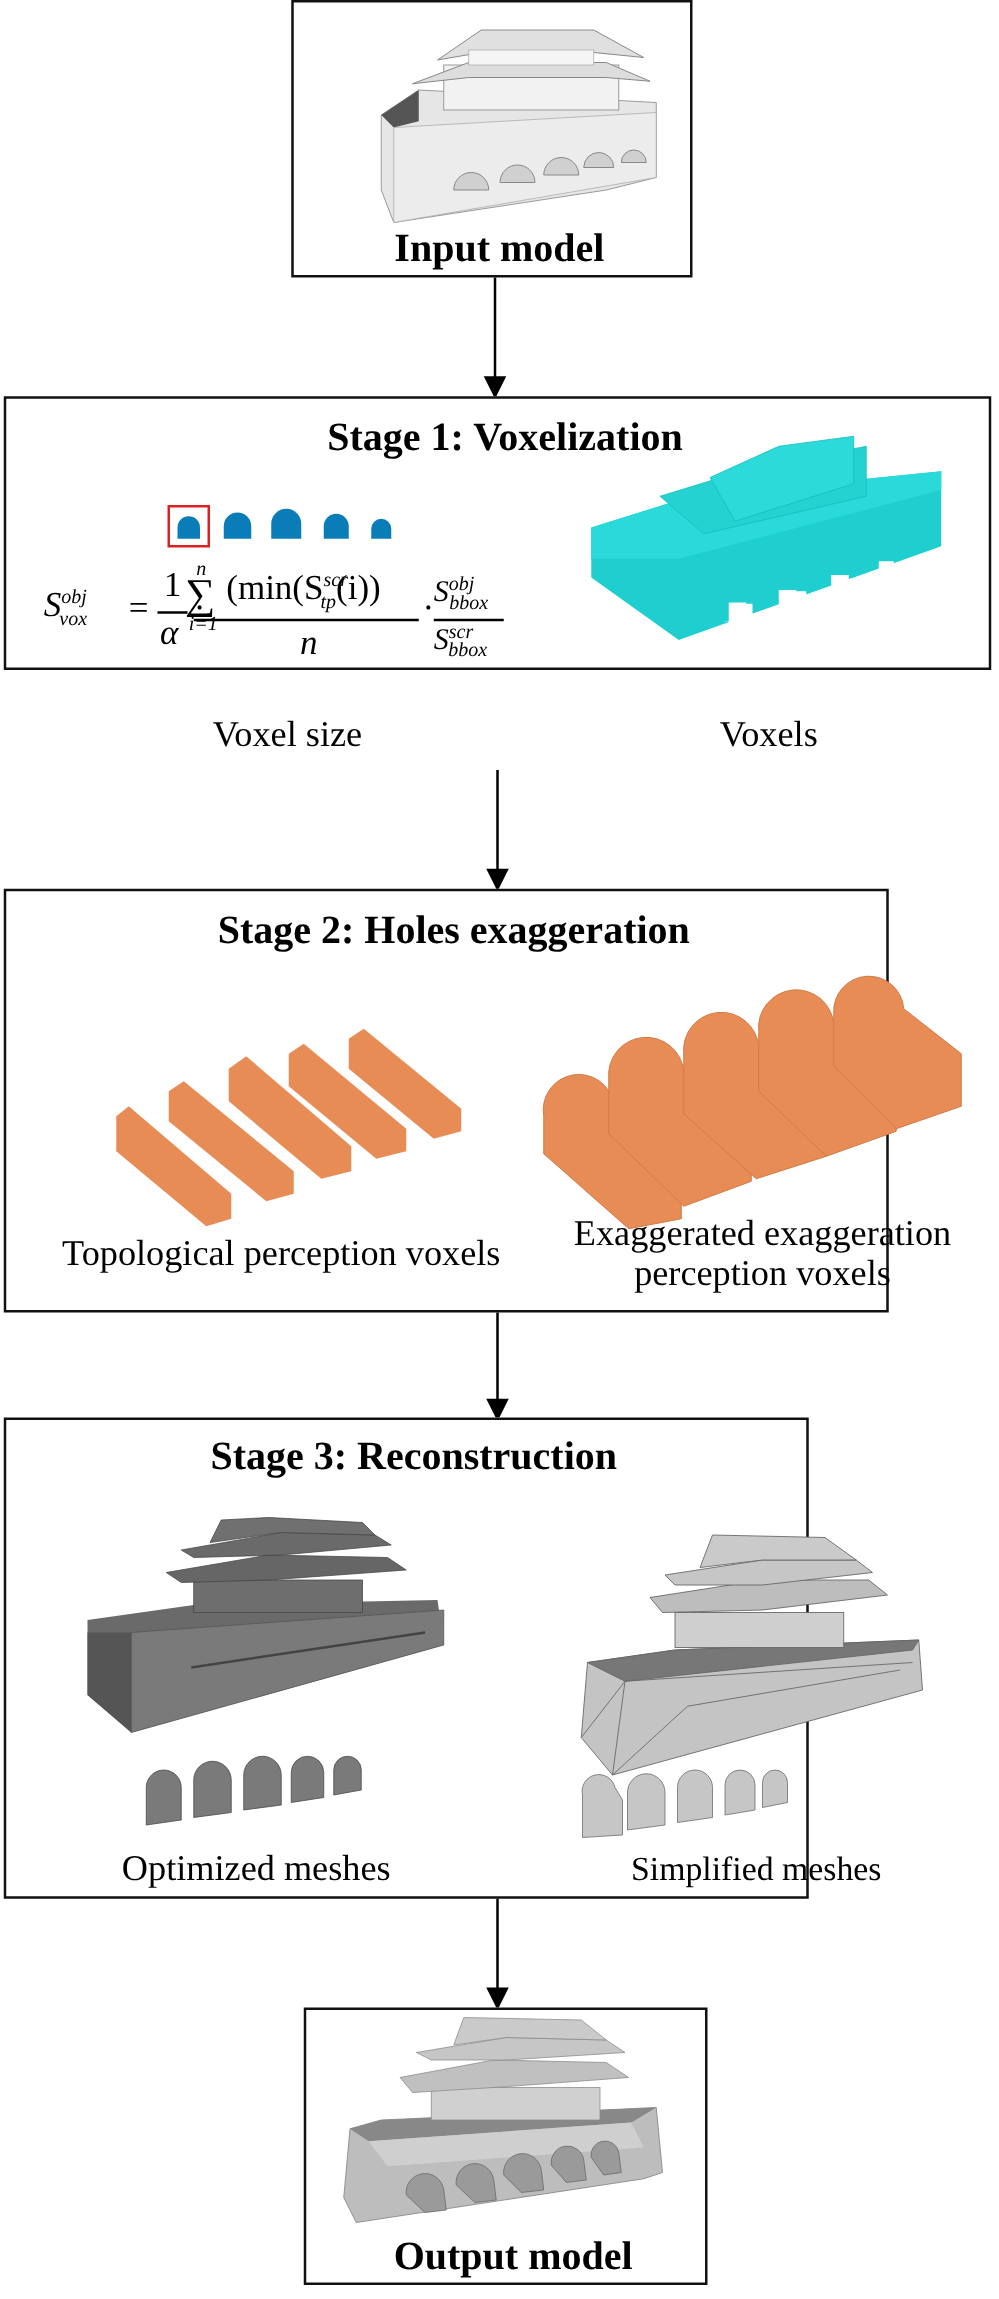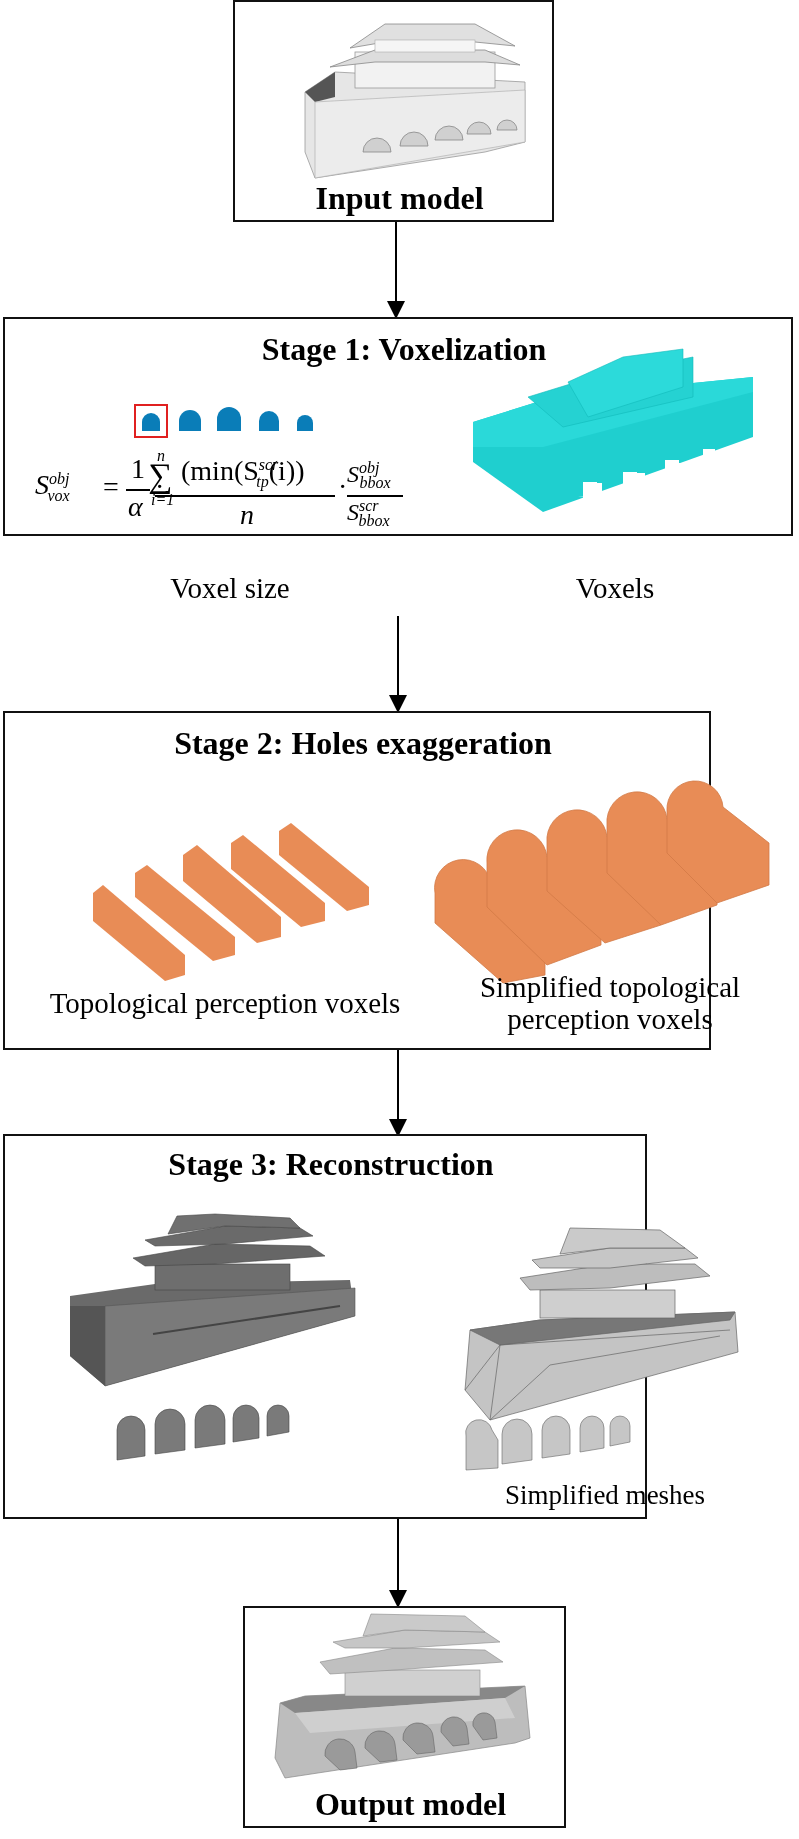--- a/index.html
+++ b/index.html
@@ -110,21 +110,21 @@
   <svg width="340" height="180" style="left:430px; top:90px;">
     <g fill="#e88c56" stroke="#d27a46" stroke-width="0.8">
       <path d="M0,90 a28,28 0 0 1 56,-10 L110,130 L110,172 L68,180 L0,120 z"></path>
       <path d="M52,60 a30,30 0 0 1 60,-6 L166,100 L166,142 L112,162 L52,104 z"></path>
       <path d="M112,40 a30,30 0 0 1 60,-6 L226,80 L226,122 L170,140 L112,88 z"></path>
       <path d="M172,22 a30,30 0 0 1 60,-6 L282,60 L282,102 L226,122 L172,70 z"></path>
       <path d="M232,8 a28,28 0 0 1 56,-4 L334,40 L334,82 L282,100 L232,50 z"></path>
     </g>
   </svg>
   <div class="cap" style="left:420px; width:370px; top:258px;">
-    <div>Simplified topological</div>
+    <div>Exaggerated exaggeration</div>
     <div>perception voxels</div>
   </div>
 </div>
 
 <div class="arrow" style="left:397px; top:1050px; height:85px;"></div>
 
 <div class="box" style="left:3px; top:1134px; width:644px; height:385px;">
   <div class="title" style="top:10px;">Stage 3: Reconstruction</div>
 
   <svg width="300" height="260" style="left:60px; top:70px;">
@@ -139,20 +139,21 @@
       <polygon points="103,28 112,10 150,8 225,12 235,22 160,20" fill="#707070" stroke="#444" stroke-width="0.6"></polygon>
     </g>
     <g fill="#7a7a7a" stroke="#444" stroke-width="0.6">
       <path d="M52,254 v-30 a14,14 0 0 1 28,0 v26 z"></path>
       <path d="M90,248 v-30 a15,15 0 0 1 30,0 v26 z"></path>
       <path d="M130,242 v-28 a15,15 0 0 1 30,0 v24 z"></path>
       <path d="M168,236 v-24 a13,13 0 0 1 26,0 v20 z"></path>
       <path d="M202,230 v-20 a11,11 0 0 1 22,0 v16 z"></path>
     </g>
   </svg>
+  <div class="cap" style="left:50px; width:300px; top:343px;">Optimized meshes</div>
 
   <svg width="300" height="260" style="left:455px; top:84px;">
     <g fill="#c4c4c4" stroke="#666" stroke-width="0.7">
       <polygon points="10,110 80,100 275,92 278,132 30,200 5,170"></polygon>
       <polygon points="10,110 80,100 275,92 270,100 40,125" fill="#777"></polygon>
       <line x1="40" y1="125" x2="30" y2="200"></line>
       <line x1="40" y1="125" x2="270" y2="110"></line>
       <line x1="90" y1="145" x2="260" y2="116"></line>
       <line x1="5" y1="170" x2="40" y2="125"></line>
       <line x1="30" y1="200" x2="90" y2="145"></line>

